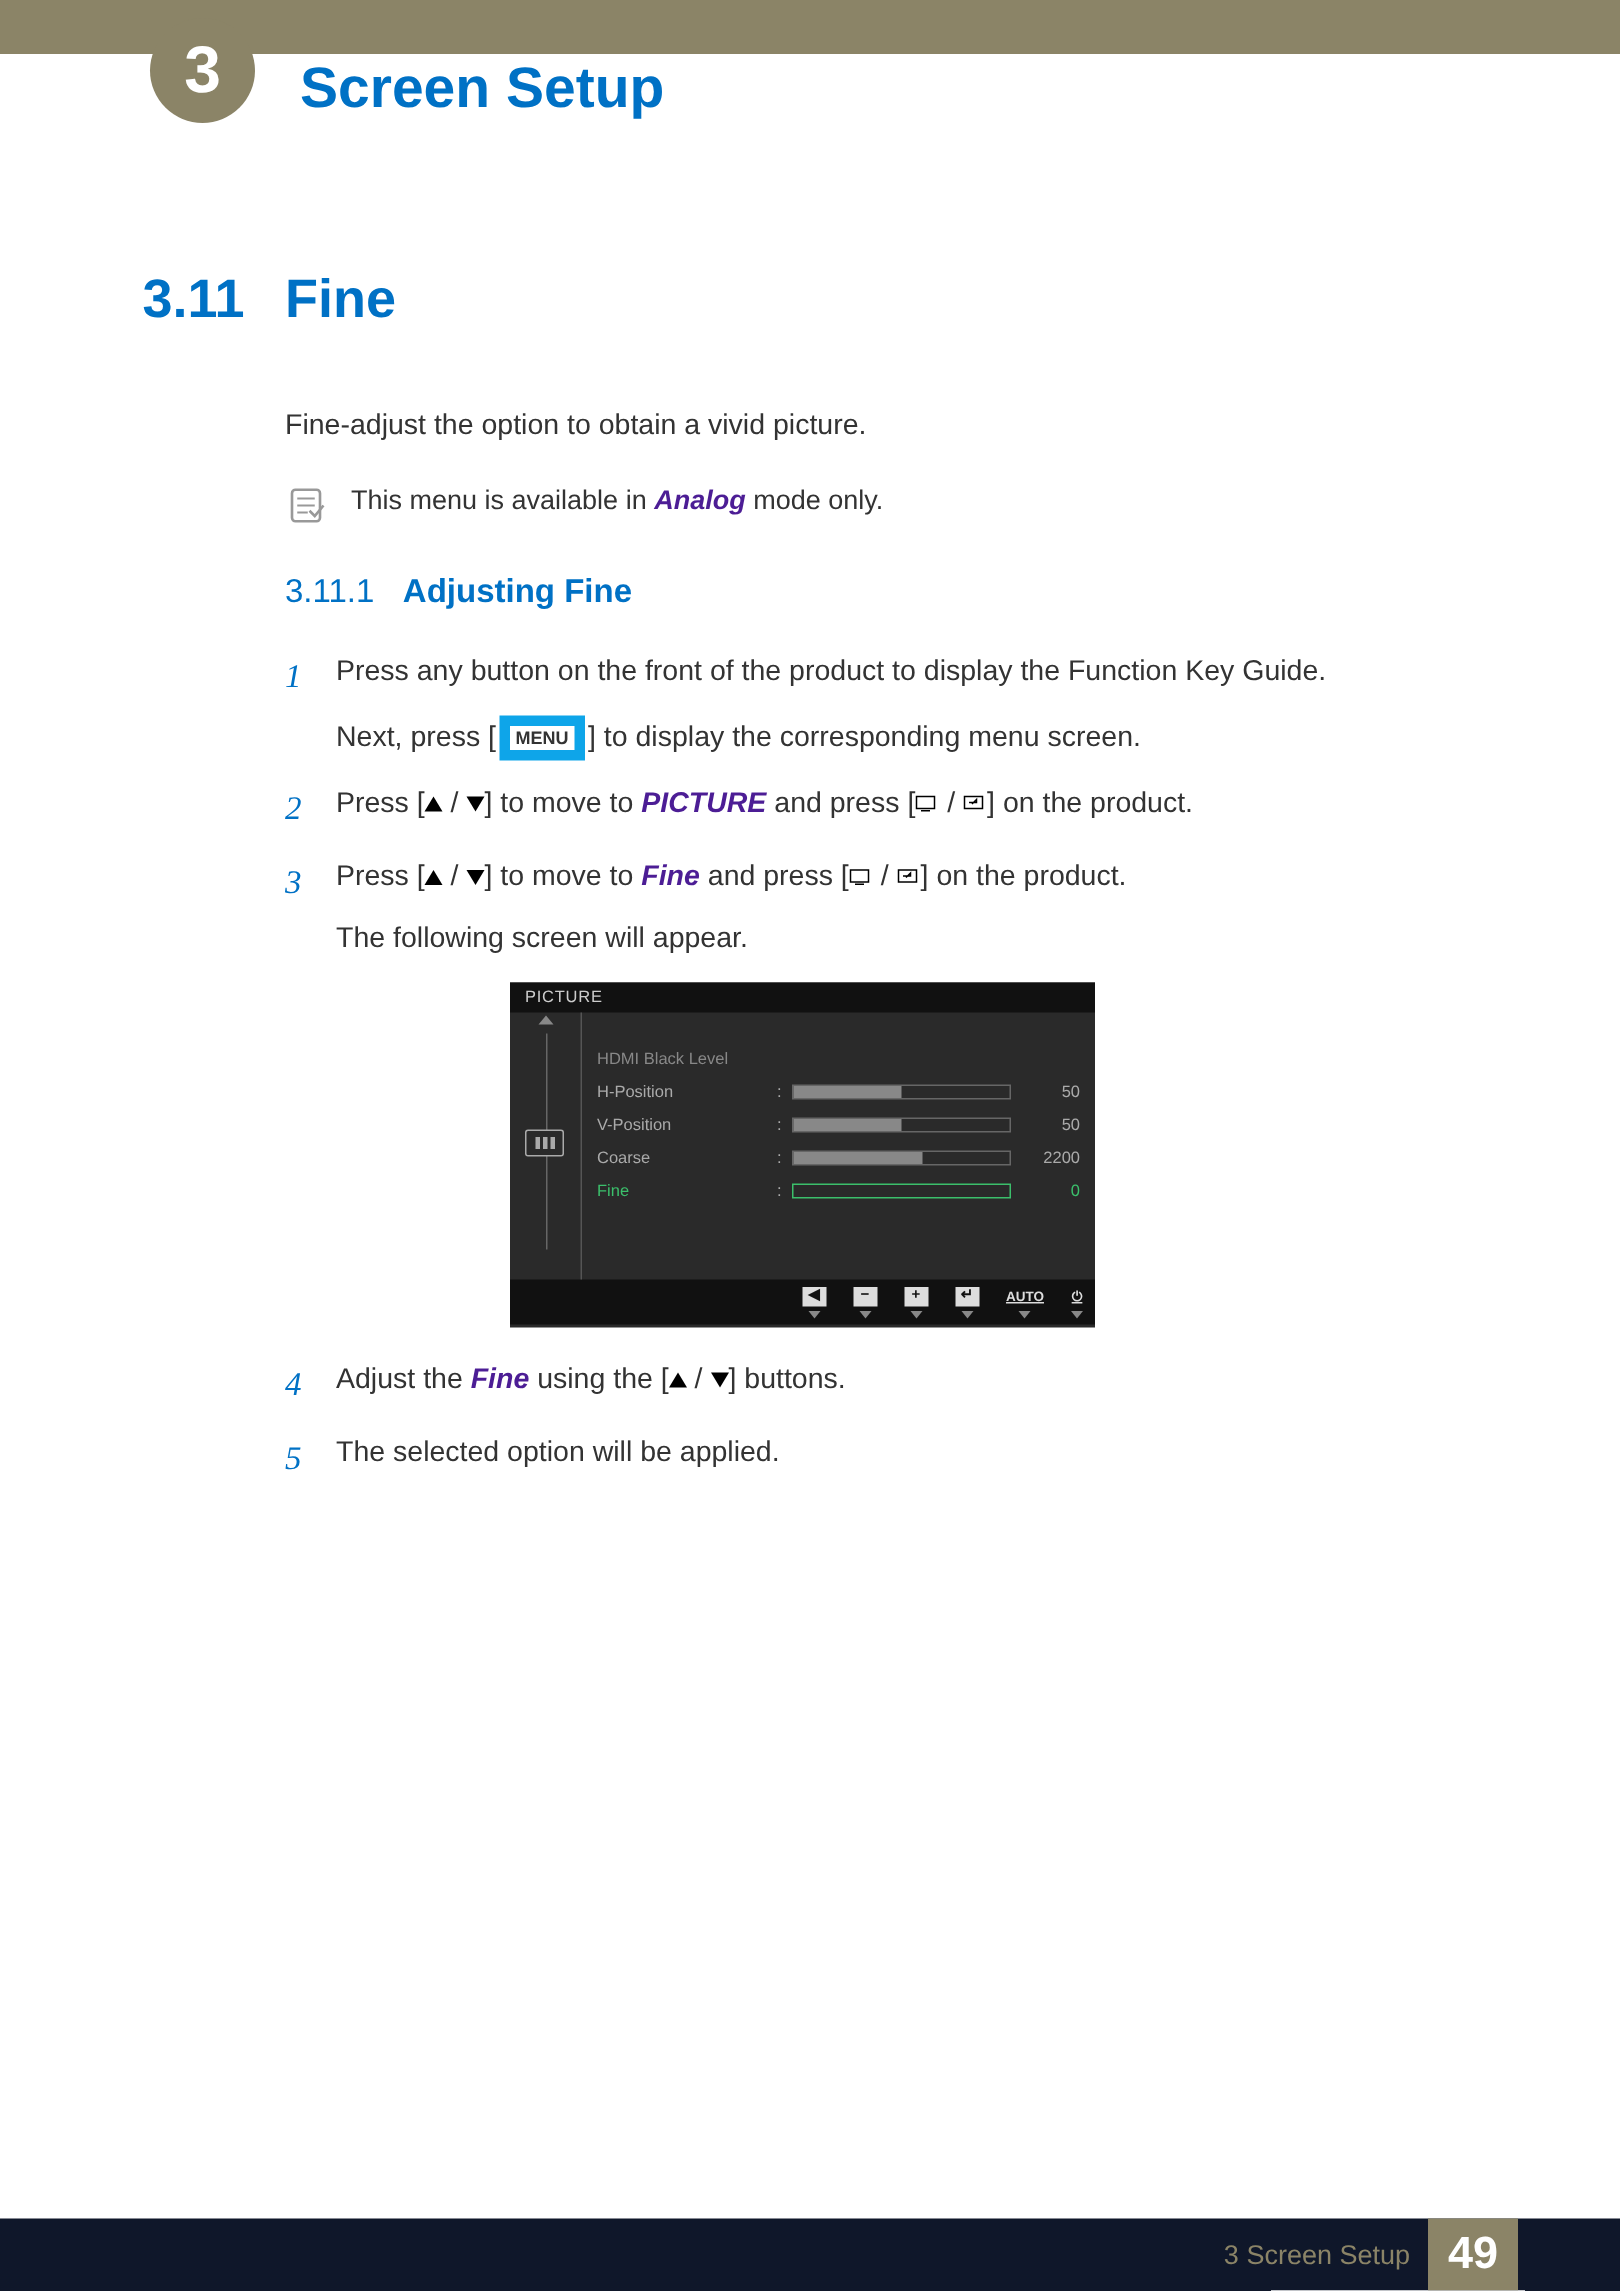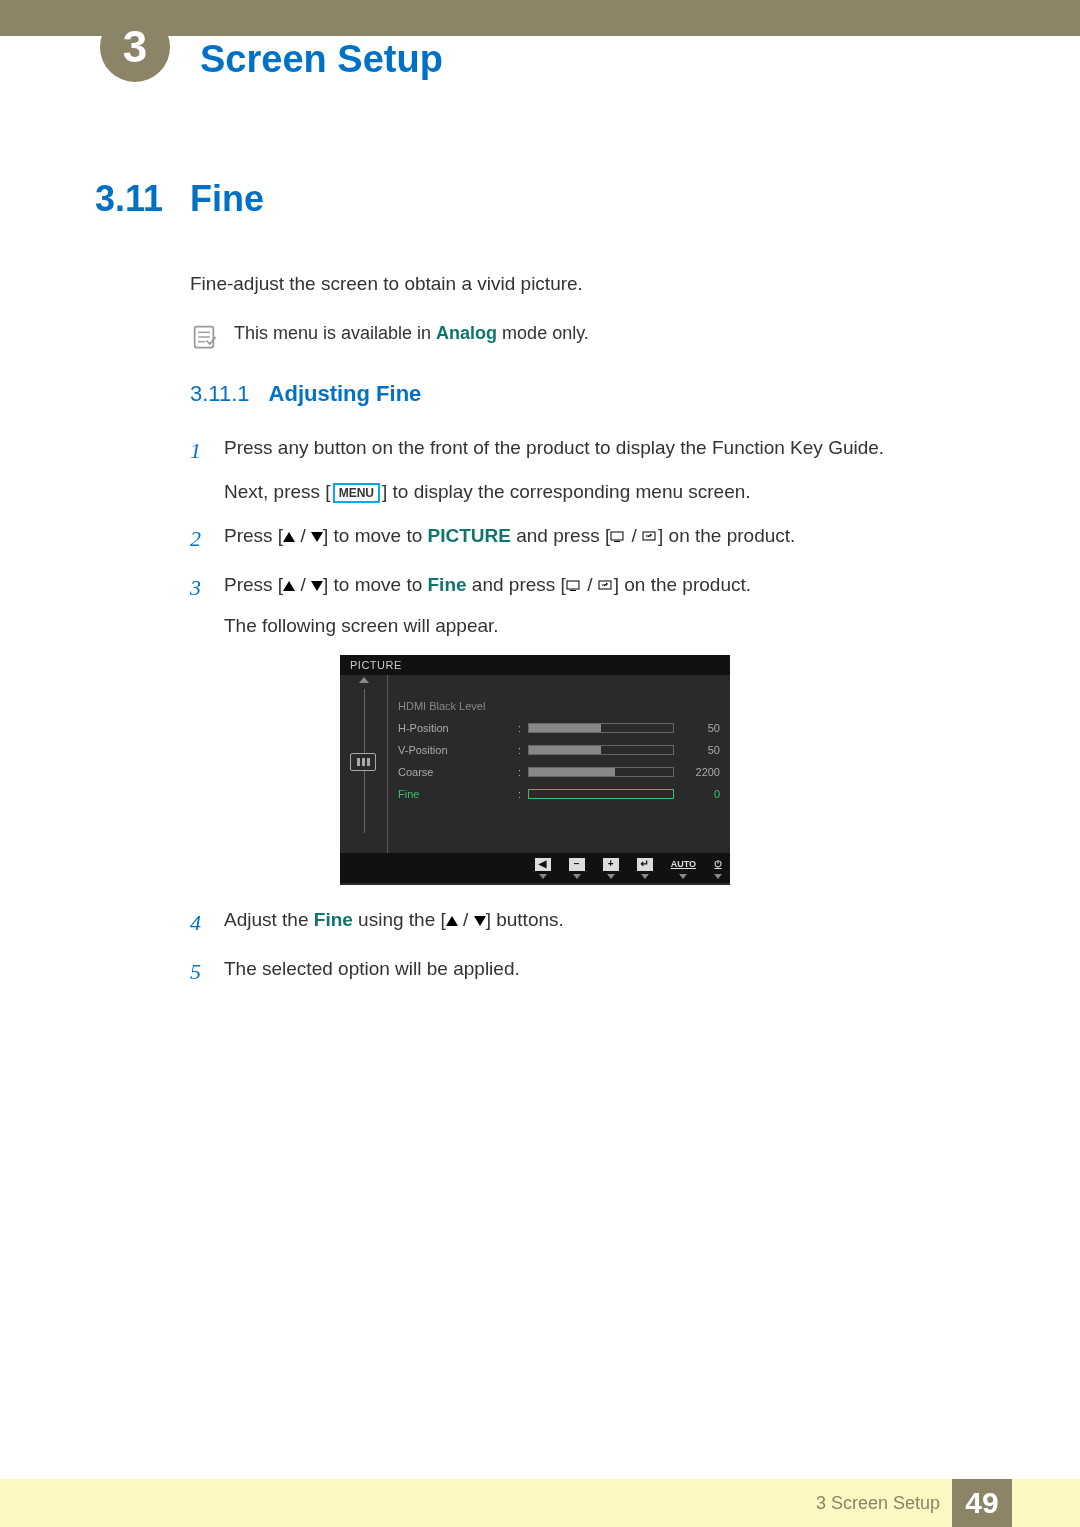--- a/index.html
+++ b/index.html
@@ -77,21 +77,21 @@
   }
   .note-icon {
     width: 28px;
     height: 28px;
     margin-right: 16px;
     flex-shrink: 0;
   }
   .note-text {
     font-size: 18px;
   }
-  .orange { color: #0f766e; font-weight: 600; }
+  .orange { color: #4c1d95; font-weight: 600; font-style: italic; }
   .subsec-row {
     margin-left: 95px;
     margin-top: 24px;
     margin-bottom: 26px;
   }
   .subsec-num {
     font-size: 22px;
     color: #0071c5;
     font-weight: 400;
     margin-right: 14px;
@@ -113,21 +113,21 @@
     font-style: italic;
     color: #0071c5;
     font-size: 22px;
     width: 34px;
     flex-shrink: 0;
     font-family: Georgia, serif;
   }
   .step-body { flex: 1; }
   .menu-btn {
     display: inline-block;
-    border: 2px solid #0ea5e9;
+    border: 7px solid #0ea5e9;
     font-size: 12px;
     font-weight: bold;
     padding: 0 4px;
     vertical-align: middle;
     line-height: 16px;
     margin: 0 2px;
   }
   .tri-up { display:inline-block; width:0;height:0;border-left:6px solid transparent;border-right:6px solid transparent;border-bottom:10px solid #000; vertical-align: middle;}
   .tri-down { display:inline-block; width:0;height:0;border-left:6px solid transparent;border-right:6px solid transparent;border-top:10px solid #000; vertical-align: middle;}
   .icon-pair svg { vertical-align: middle; }
@@ -258,21 +258,21 @@
     border-top:5px solid #888;
   }
 
   
   .page-footer {
     position: absolute;
     bottom: 0;
     left: 0;
     right: 0;
     height: 48px;
-    background: #fef9c3;
+    background: #0f172a;
     display: flex;
     align-items: center;
     justify-content: flex-end;
     padding-right: 0;
   }
   .footer-text {
     font-size: 18px;
     color: #8b8467;
     margin-right: 12px;
   }
@@ -296,21 +296,21 @@
 <div class="chapter-badge">3</div>
 <div class="chapter-title">Screen Setup</div>
 
 <div class="content">
 
   <div class="sec-row">
     <div class="sec-num">3.11</div>
     <div class="sec-title">Fine</div>
   </div>
 
-  <div class="body-text">Fine-adjust the screen to obtain a vivid picture.</div>
+  <div class="body-text">Fine-adjust the option to obtain a vivid picture.</div>
 
   <div class="note-row">
     <svg class="note-icon" viewBox="0 0 24 24">
       <rect x="4" y="3" width="16" height="18" rx="2" fill="none" stroke="#999" stroke-width="1.5"></rect>
       <line x1="7" y1="8" x2="17" y2="8" stroke="#999" stroke-width="1.2"></line>
       <line x1="7" y1="12" x2="17" y2="12" stroke="#999" stroke-width="1.2"></line>
       <line x1="7" y1="16" x2="13" y2="16" stroke="#999" stroke-width="1.2"></line>
       <path d="M14 15 l3 3 l5 -6" fill="none" stroke="#999" stroke-width="1.5"></path>
     </svg>
     <div class="note-text">

